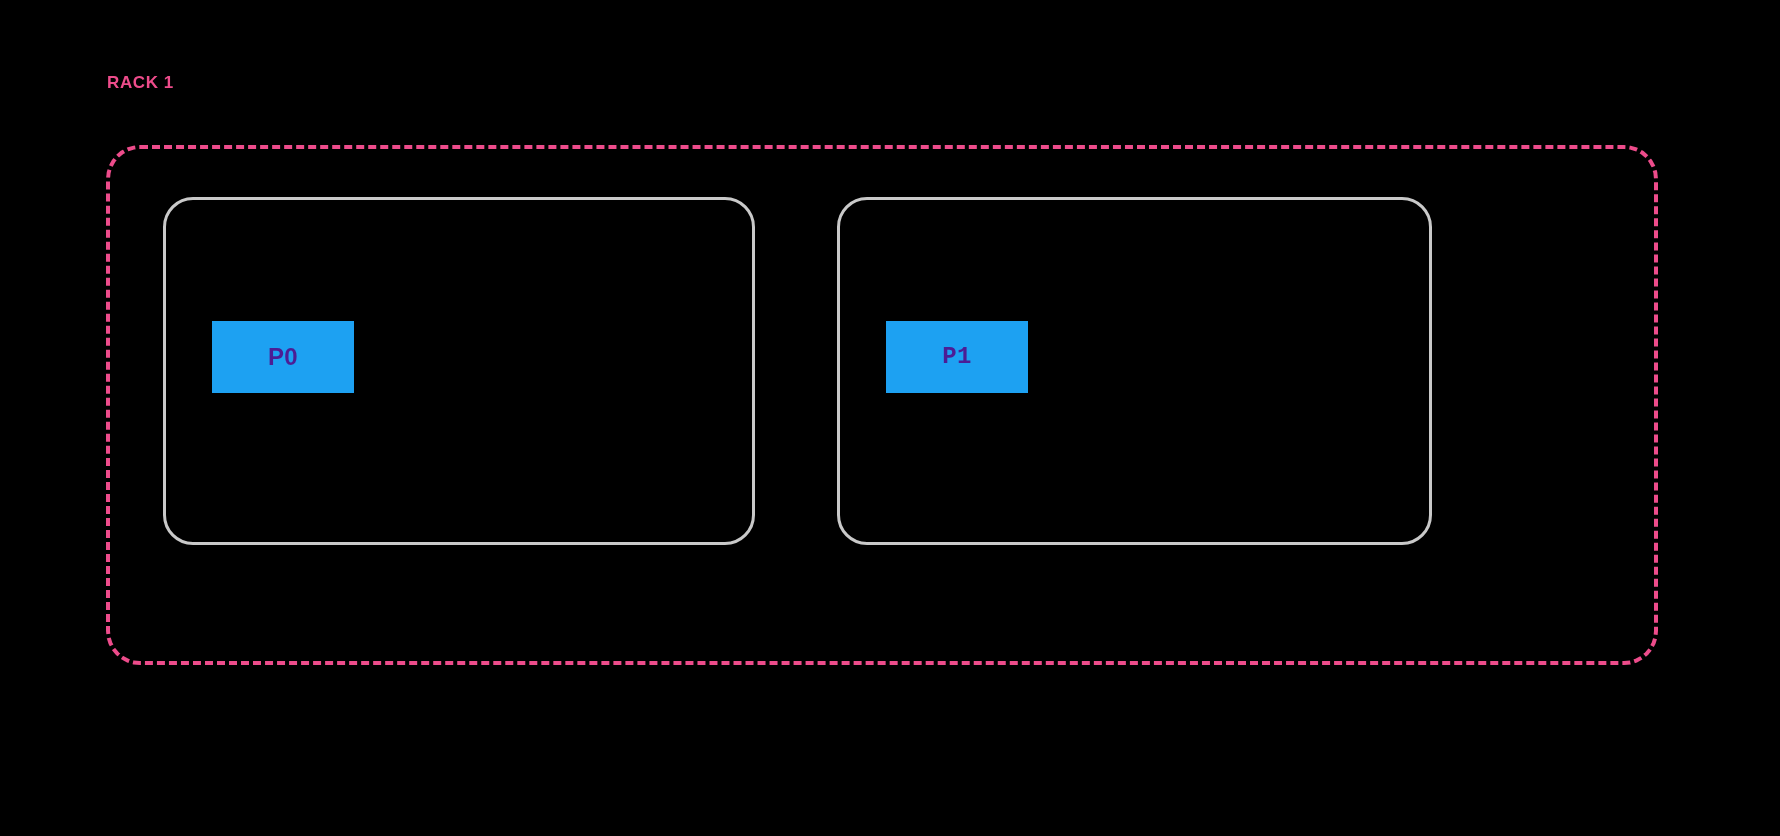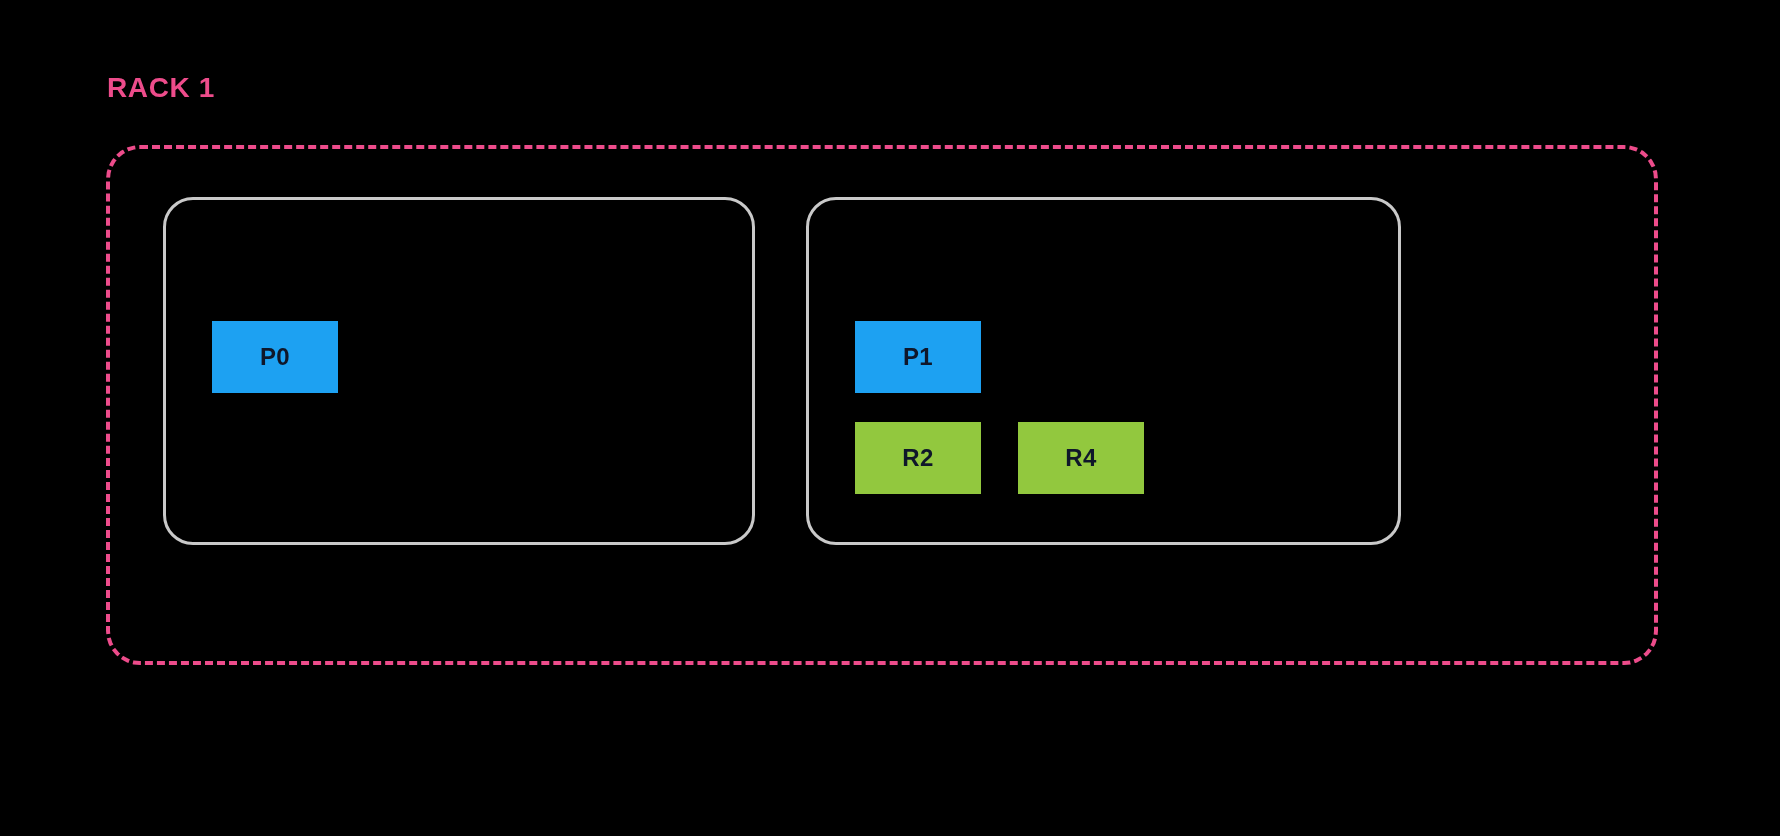--- a/index.html
+++ b/index.html
@@ -18,21 +18,21 @@
     height: 836px;
     background: #000000;
     overflow: hidden;
   }
 
   
   .rack-label {
     position: absolute;
     left: 107px;
     top: 74px;
-    font-size: 28px;
+    font-size: 17px;
     font-weight: 700;
     letter-spacing: 0.6px;
     color: #ED4C8B;
     line-height: 1;
     white-space: nowrap;
     user-select: none;
   }
 
   
   .rack-boundary {
@@ -51,46 +51,46 @@
   .node {
     position: absolute;
     top: 197px;
     height: 348px;
     border: 3px solid #C9C9C9;
     border-radius: 30px;
     box-sizing: border-box;
     background: transparent;
   }
   .node-0 { left: 163px; width: 592px; }
-  .node-1 { left: 806px; width: 595px; }
+  .node-1 { left: 837px; width: 595px; font-family: Liberation Mono, monospace; }
 
   
   .block-grid {
     position: absolute;
     left: 46px;
     top: 121px;
     display: flex;
     flex-direction: column;
     gap: 29px;
   }
   .block-row {
     display: flex;
     flex-direction: row;
     gap: 37px;
     height: 72px;
   }
   .block {
-    width: 126px;
+    width: 142px;
     height: 72px;
     display: flex;
     align-items: center;
     justify-content: center;
     font-size: 24px;
     font-weight: 700;
-    color: #0f172a;
+    color: #4c1d95;
     letter-spacing: 0.3px;
     line-height: 1;
     user-select: none;
     box-sizing: border-box;
   }
   .block.partition { background: #1DA1F2; }
   .block.replica   { background: #92C83E; }
   .block.spacer    { background: transparent; }
 </style>
 </head>
@@ -111,21 +111,16 @@
         <div class="block spacer"></div>
       </div>
     </div>
   </div>
 
   <div class="node node-1">
     <div class="block-grid">
       <div class="block-row">
         <div class="block partition">P1</div>
       </div>
-      <div class="block-row">
-        <div class="block replica">R2</div>
-        <div class="block replica">R4</div>
-        <div class="block spacer"></div>
-      </div>
     </div>
   </div>
 
 </div>
 
 </body></html>

